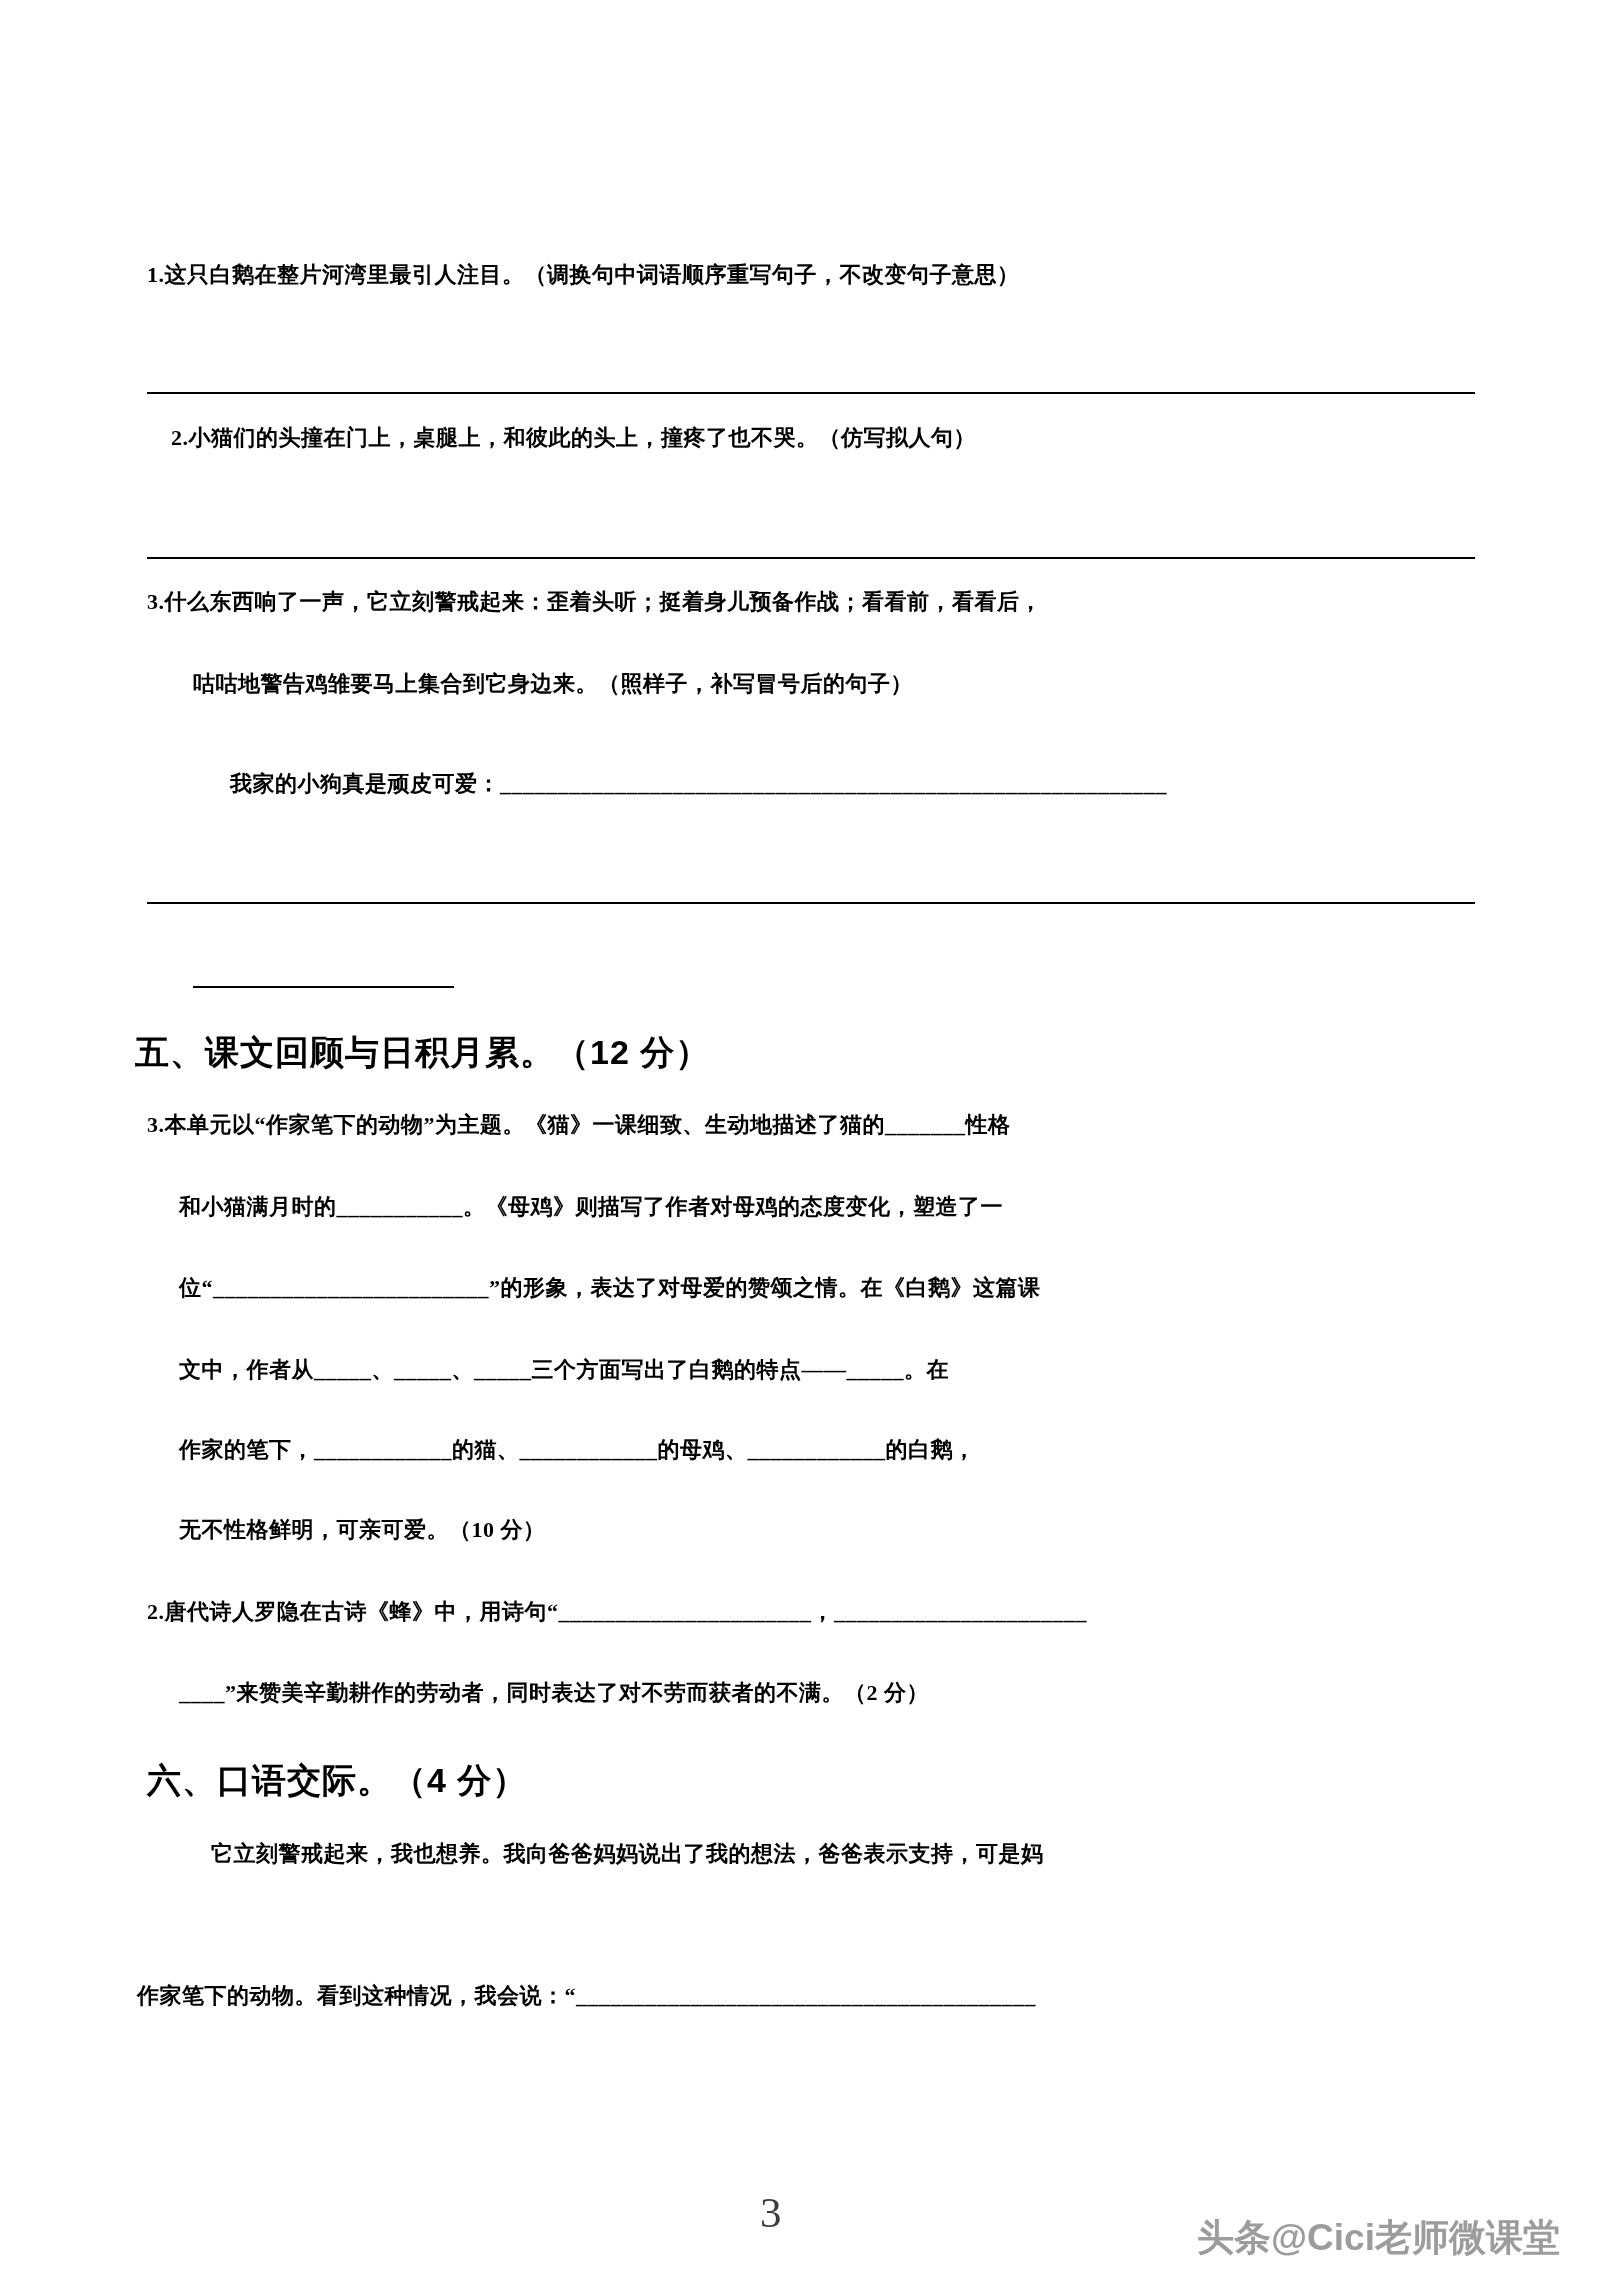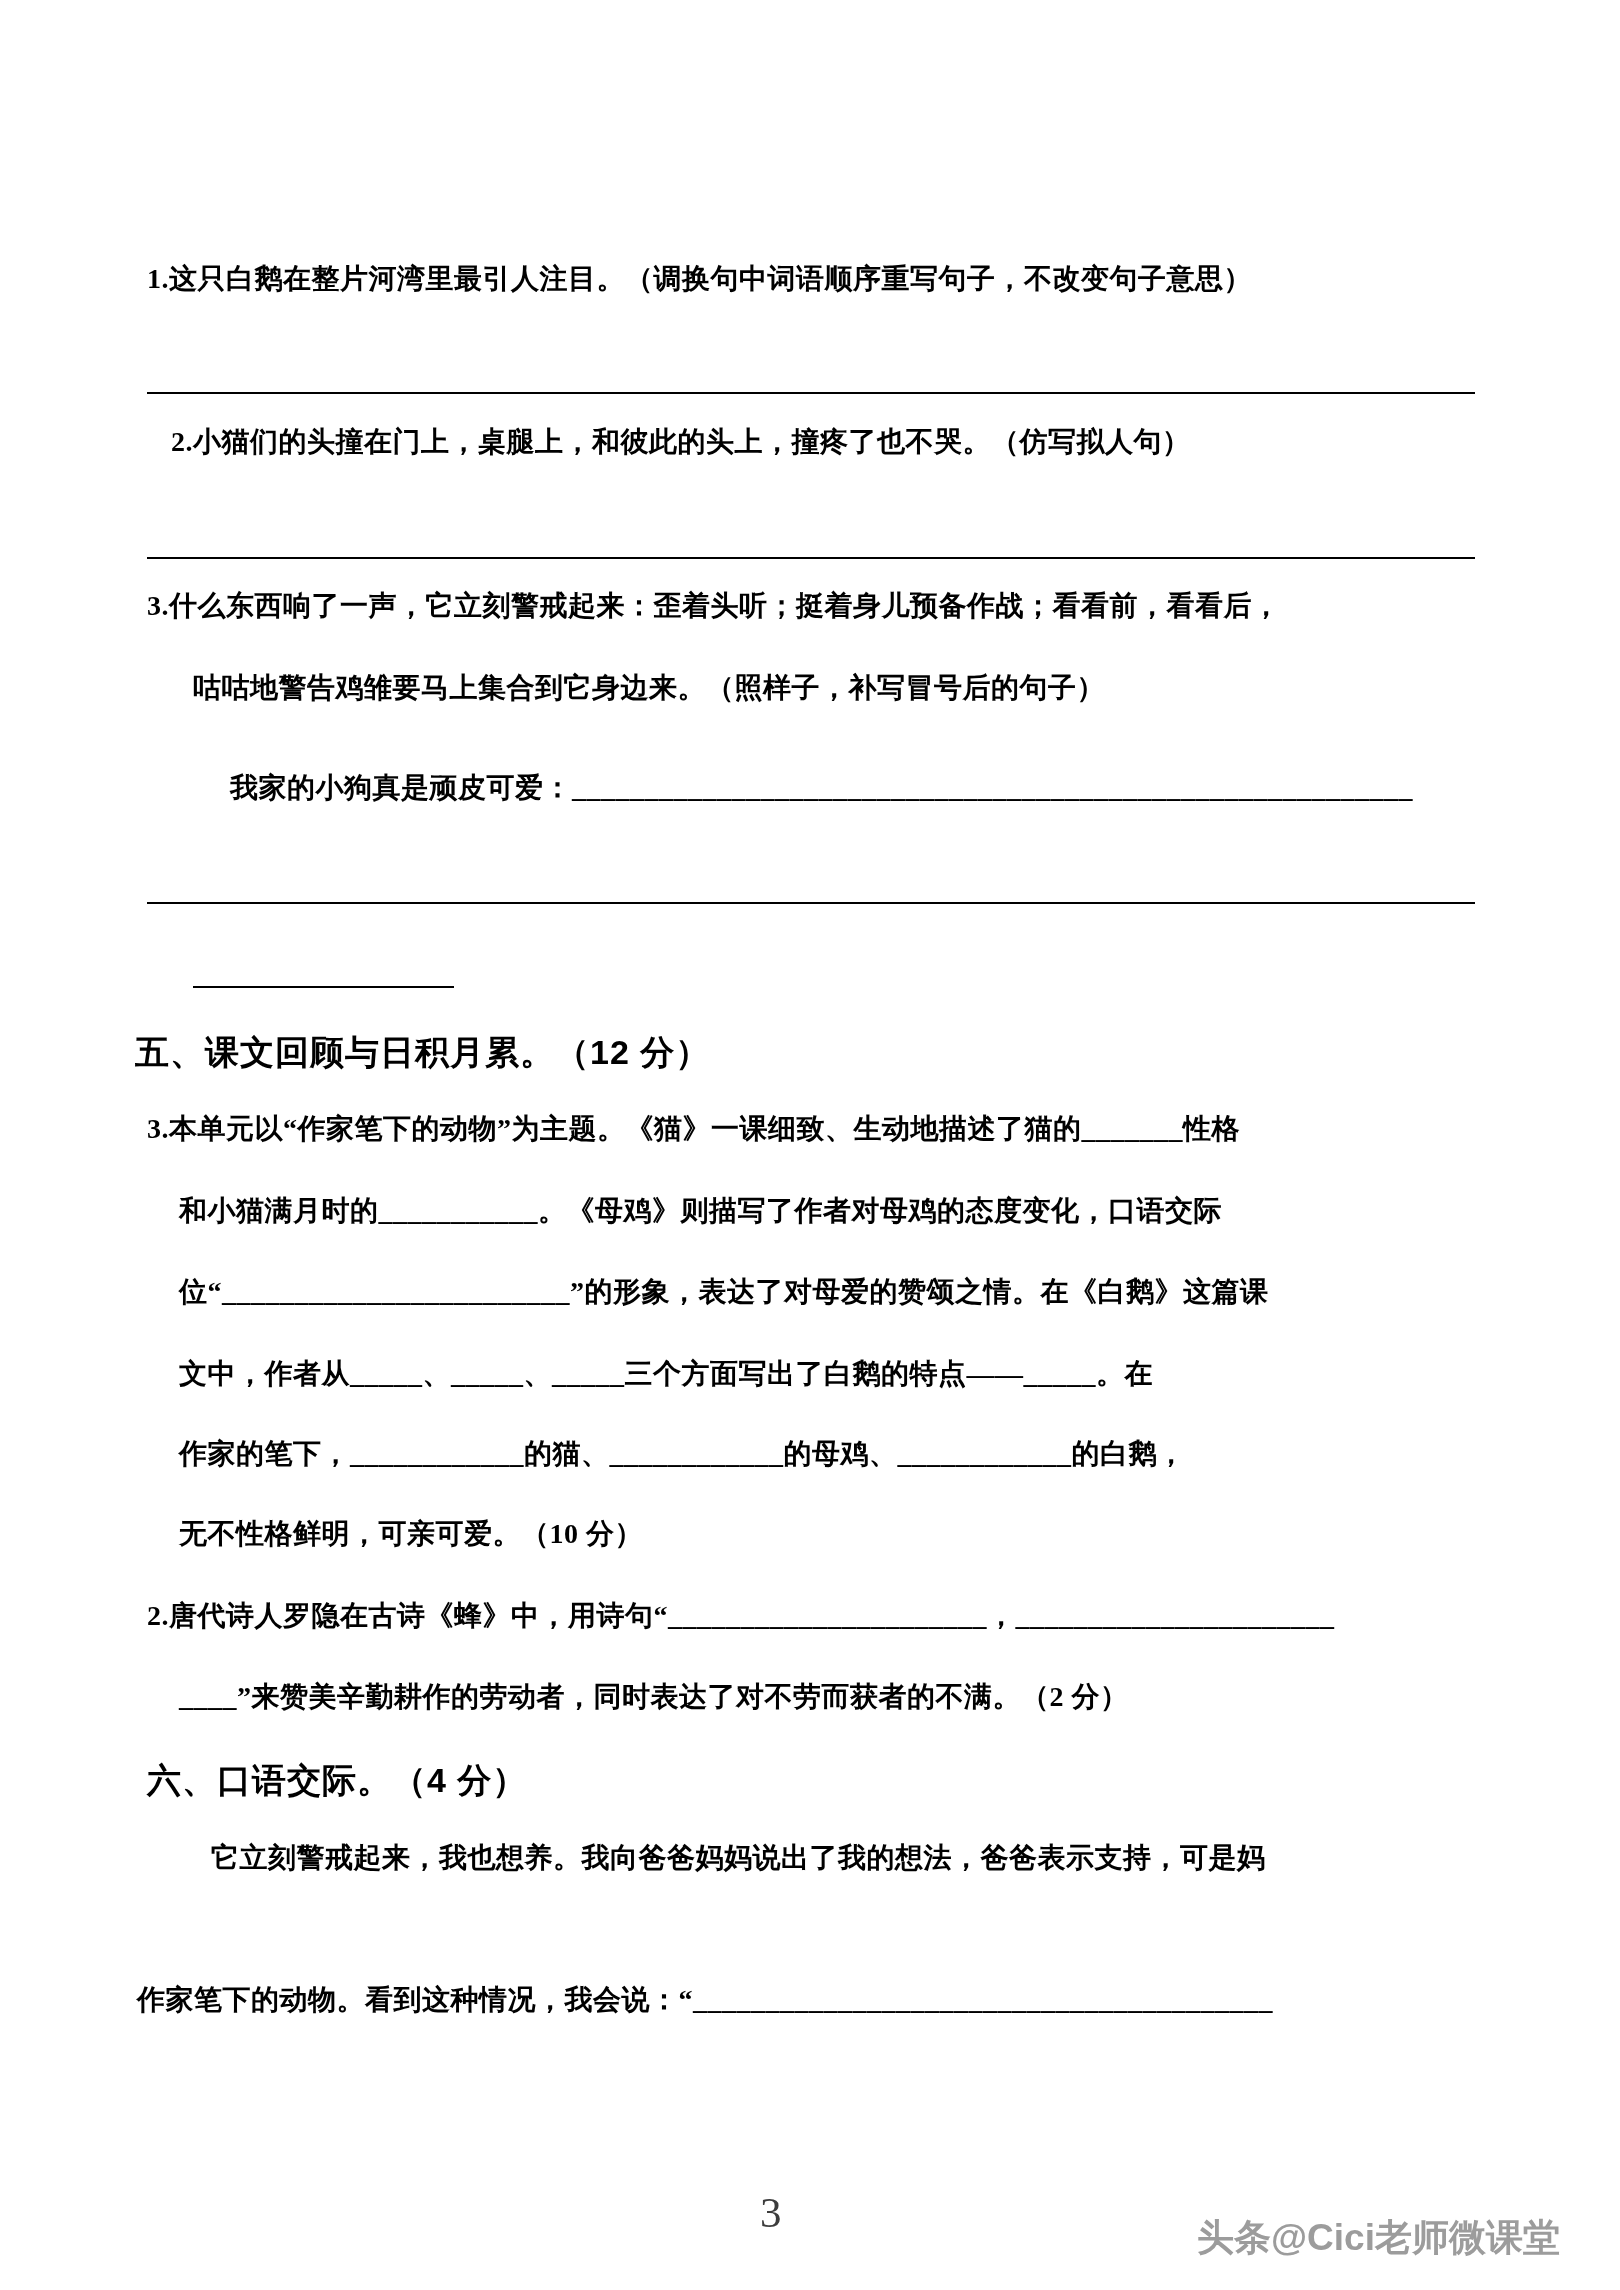--- a/index.html
+++ b/index.html
@@ -7,21 +7,21 @@
     width: 1620px; height: 2291px;
     background: #ffffff;
     position: relative;
     font-family: "Liberation Serif", "DejaVu Serif", serif;
     color: #000000;
     overflow: hidden;
   }
   .line {
     position: absolute;
     white-space: nowrap;
-    font-size: 28px;
+    font-size: 22px;
     line-height: 1.25;
     font-weight: 600;
     letter-spacing: 0.5px;
   }
   .heading {
     font-family: "Liberation Sans", "DejaVu Sans", sans-serif;
     font-weight: 700;
     font-size: 34px;
     letter-spacing: 1px;
   }
@@ -64,21 +64,21 @@
 <div class="line" style="left:230px; top:770px;">我家的小狗真是顽皮可爱：__________________________________________________________</div>
 
 <div class="rule" style="left:147px; top:902px; width:1328px;"></div>
 
 <div class="rule" style="left:193px; top:986px; width:261px;"></div>
 
 <div class="line heading" style="left:135px; top:1031px;">五、课文回顾与日积月累。（12 分）</div>
 
 <div class="line" style="left:147px; top:1111px;">3.本单元以“作家笔下的动物”为主题。《猫》一课细致、生动地描述了猫的_______性格</div>
 
-<div class="line" style="left:179px; top:1193px;">和小猫满月时的___________。《母鸡》则描写了作者对母鸡的态度变化，口语交际</div>
+<div class="line" style="left:179px; top:1193px;">和小猫满月时的___________。《母鸡》则描写了作者对母鸡的态度变化，塑造了一</div>
 
 <div class="line" style="left:179px; top:1274px;">位“________________________”的形象，表达了对母爱的赞颂之情。在《白鹅》这篇课</div>
 
 <div class="line" style="left:179px; top:1356px;">文中，作者从_____、_____、_____三个方面写出了白鹅的特点——_____。在</div>
 
 <div class="line" style="left:179px; top:1436px;">作家的笔下，____________的猫、____________的母鸡、____________的白鹅，</div>
 
 <div class="line" style="left:179px; top:1516px;">无不性格鲜明，可亲可爱。（10 分）</div>
 
 <div class="line" style="left:147px; top:1598px;">2.唐代诗人罗隐在古诗《蜂》中，用诗句“______________________，______________________</div>

